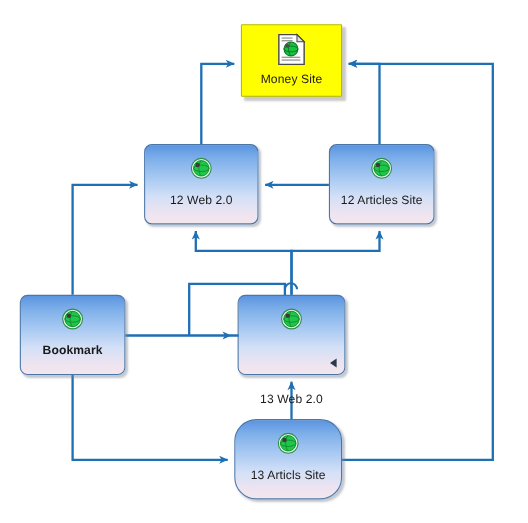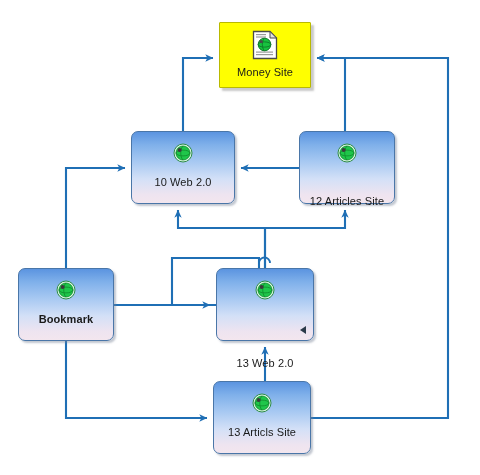--- a/index.html
+++ b/index.html
@@ -102,34 +102,34 @@
   <div class="node std" style="left:131px;top:131px;width:104px;height:73px;">
     <span class="glyph" style="top:11px;">
       <svg width="20" height="20" viewBox="0 0 20 20">
         <circle cx="10" cy="10" r="9" fill="#ddf7e4" stroke="#2f8c46" stroke-width="1"></circle>
         <circle cx="10" cy="10" r="7" fill="#1fc64a" stroke="#0f8a2c" stroke-width=".8"></circle>
         <ellipse cx="10" cy="10" rx="7" ry="2.9" fill="none" stroke="#0f8a2c" stroke-width=".8"></ellipse>
         <path d="M10,3 C7,5.8 7,14.2 10,17" fill="none" stroke="#0f8a2c" stroke-width=".8"></path>
         <circle cx="6.6" cy="7" r="2" fill="#3b3b3b"></circle>
       </svg>
     </span>
-    <span class="label" style="top:44px;">10 Web 2.0</span>
+    <span class="label" style="top:44px;">12 Web 2.0</span>
   </div>
 
   <div class="node std" style="left:299px;top:131px;width:96px;height:73px;">
     <span class="glyph" style="top:11px;">
       <svg width="20" height="20" viewBox="0 0 20 20">
         <circle cx="10" cy="10" r="9" fill="#ddf7e4" stroke="#2f8c46" stroke-width="1"></circle>
         <circle cx="10" cy="10" r="7" fill="#1fc64a" stroke="#0f8a2c" stroke-width=".8"></circle>
         <ellipse cx="10" cy="10" rx="7" ry="2.9" fill="none" stroke="#0f8a2c" stroke-width=".8"></ellipse>
         <path d="M10,3 C7,5.8 7,14.2 10,17" fill="none" stroke="#0f8a2c" stroke-width=".8"></path>
         <circle cx="6.6" cy="7" r="2" fill="#3b3b3b"></circle>
       </svg>
     </span>
-    <span class="label" style="top:44px;margin-top:19px;">12 Articles Site</span>
+    <span class="label" style="top:44px;">12 Articles Site</span>
   </div>
 
   <div class="node std" style="left:18px;top:268px;width:96px;height:73px;">
     <span class="glyph" style="top:11px;">
       <svg width="20" height="20" viewBox="0 0 20 20">
         <circle cx="10" cy="10" r="9" fill="#ddf7e4" stroke="#2f8c46" stroke-width="1"></circle>
         <circle cx="10" cy="10" r="7" fill="#1fc64a" stroke="#0f8a2c" stroke-width=".8"></circle>
         <ellipse cx="10" cy="10" rx="7" ry="2.9" fill="none" stroke="#0f8a2c" stroke-width=".8"></ellipse>
         <path d="M10,3 C7,5.8 7,14.2 10,17" fill="none" stroke="#0f8a2c" stroke-width=".8"></path>
         <circle cx="6.6" cy="7" r="2" fill="#3b3b3b"></circle>
@@ -145,21 +145,21 @@
         <circle cx="10" cy="10" r="7" fill="#1fc64a" stroke="#0f8a2c" stroke-width=".8"></circle>
         <ellipse cx="10" cy="10" rx="7" ry="2.9" fill="none" stroke="#0f8a2c" stroke-width=".8"></ellipse>
         <path d="M10,3 C7,5.8 7,14.2 10,17" fill="none" stroke="#0f8a2c" stroke-width=".8"></path>
         <circle cx="6.6" cy="7" r="2" fill="#3b3b3b"></circle>
       </svg>
     </span>
     <span class="label" style="top:44px;margin-top:44px;">13 Web 2.0</span>
     <span class="marker"></span>
   </div>
 
-  <div class="node std" style="left:213px;top:381px;width:98px;height:73px;">
+  <div class="node std" style="left:213px;top:381px;width:98px;height:73px;border-radius:20px;">
     <span class="glyph" style="top:11px;">
       <svg width="20" height="20" viewBox="0 0 20 20">
         <circle cx="10" cy="10" r="9" fill="#ddf7e4" stroke="#2f8c46" stroke-width="1"></circle>
         <circle cx="10" cy="10" r="7" fill="#1fc64a" stroke="#0f8a2c" stroke-width=".8"></circle>
         <ellipse cx="10" cy="10" rx="7" ry="2.9" fill="none" stroke="#0f8a2c" stroke-width=".8"></ellipse>
         <path d="M10,3 C7,5.8 7,14.2 10,17" fill="none" stroke="#0f8a2c" stroke-width=".8"></path>
         <circle cx="6.6" cy="7" r="2" fill="#3b3b3b"></circle>
       </svg>
     </span>
     <span class="label" style="top:44px;">13 Articls Site</span>

